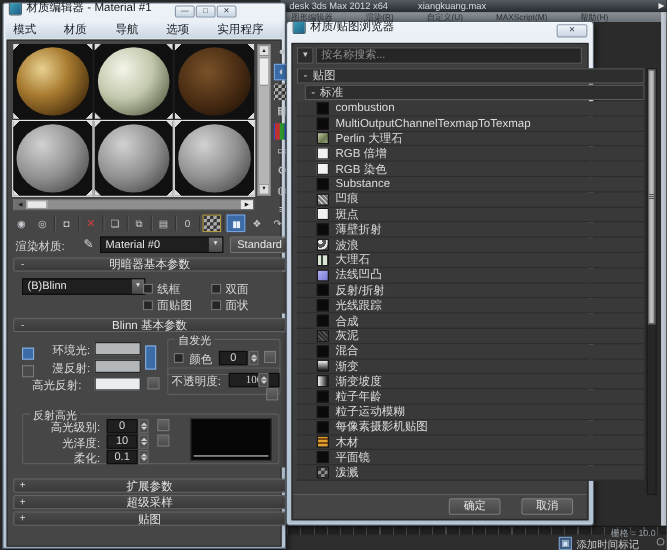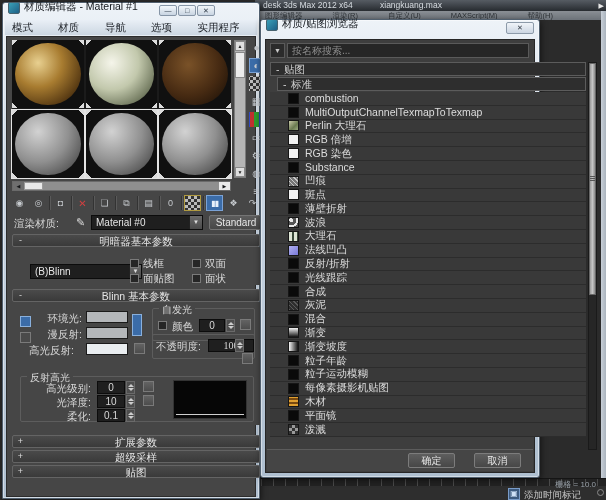--- a/index.html
+++ b/index.html
@@ -250,21 +250,21 @@
       </span>
       <span id="type-btn">Standard</span>
     </div>
 
     <div class="rollout" style="top:197px;height:51px;">
       <div class="rhead">
         <span class="tgl">-</span>
         <span>明暗器基本参数</span>
       </div>
       <div class="rbody" style="height:38px;">
-        <span class="ddfield" style="left:18px;top:6px;width:112px;height:15px;margin-top:11px;">
+        <span class="ddfield" style="left:8px;top:6px;width:112px;height:15px;">
           <span>(B)Blinn</span>
           <span class="ddbtn">▼</span>
         </span>
         <span class="abs" style="left:118px;top:6px;"><span class="cb"></span><span class="cblbl">线框</span></span>
         <span class="abs" style="left:180px;top:6px;"><span class="cb"></span><span class="cblbl">双面</span></span>
         <span class="abs" style="left:118px;top:21px;"><span class="cb"></span><span class="cblbl">面贴图</span></span>
         <span class="abs" style="left:180px;top:21px;"><span class="cb"></span><span class="cblbl">面状</span></span>
       </div>
     </div>
 

